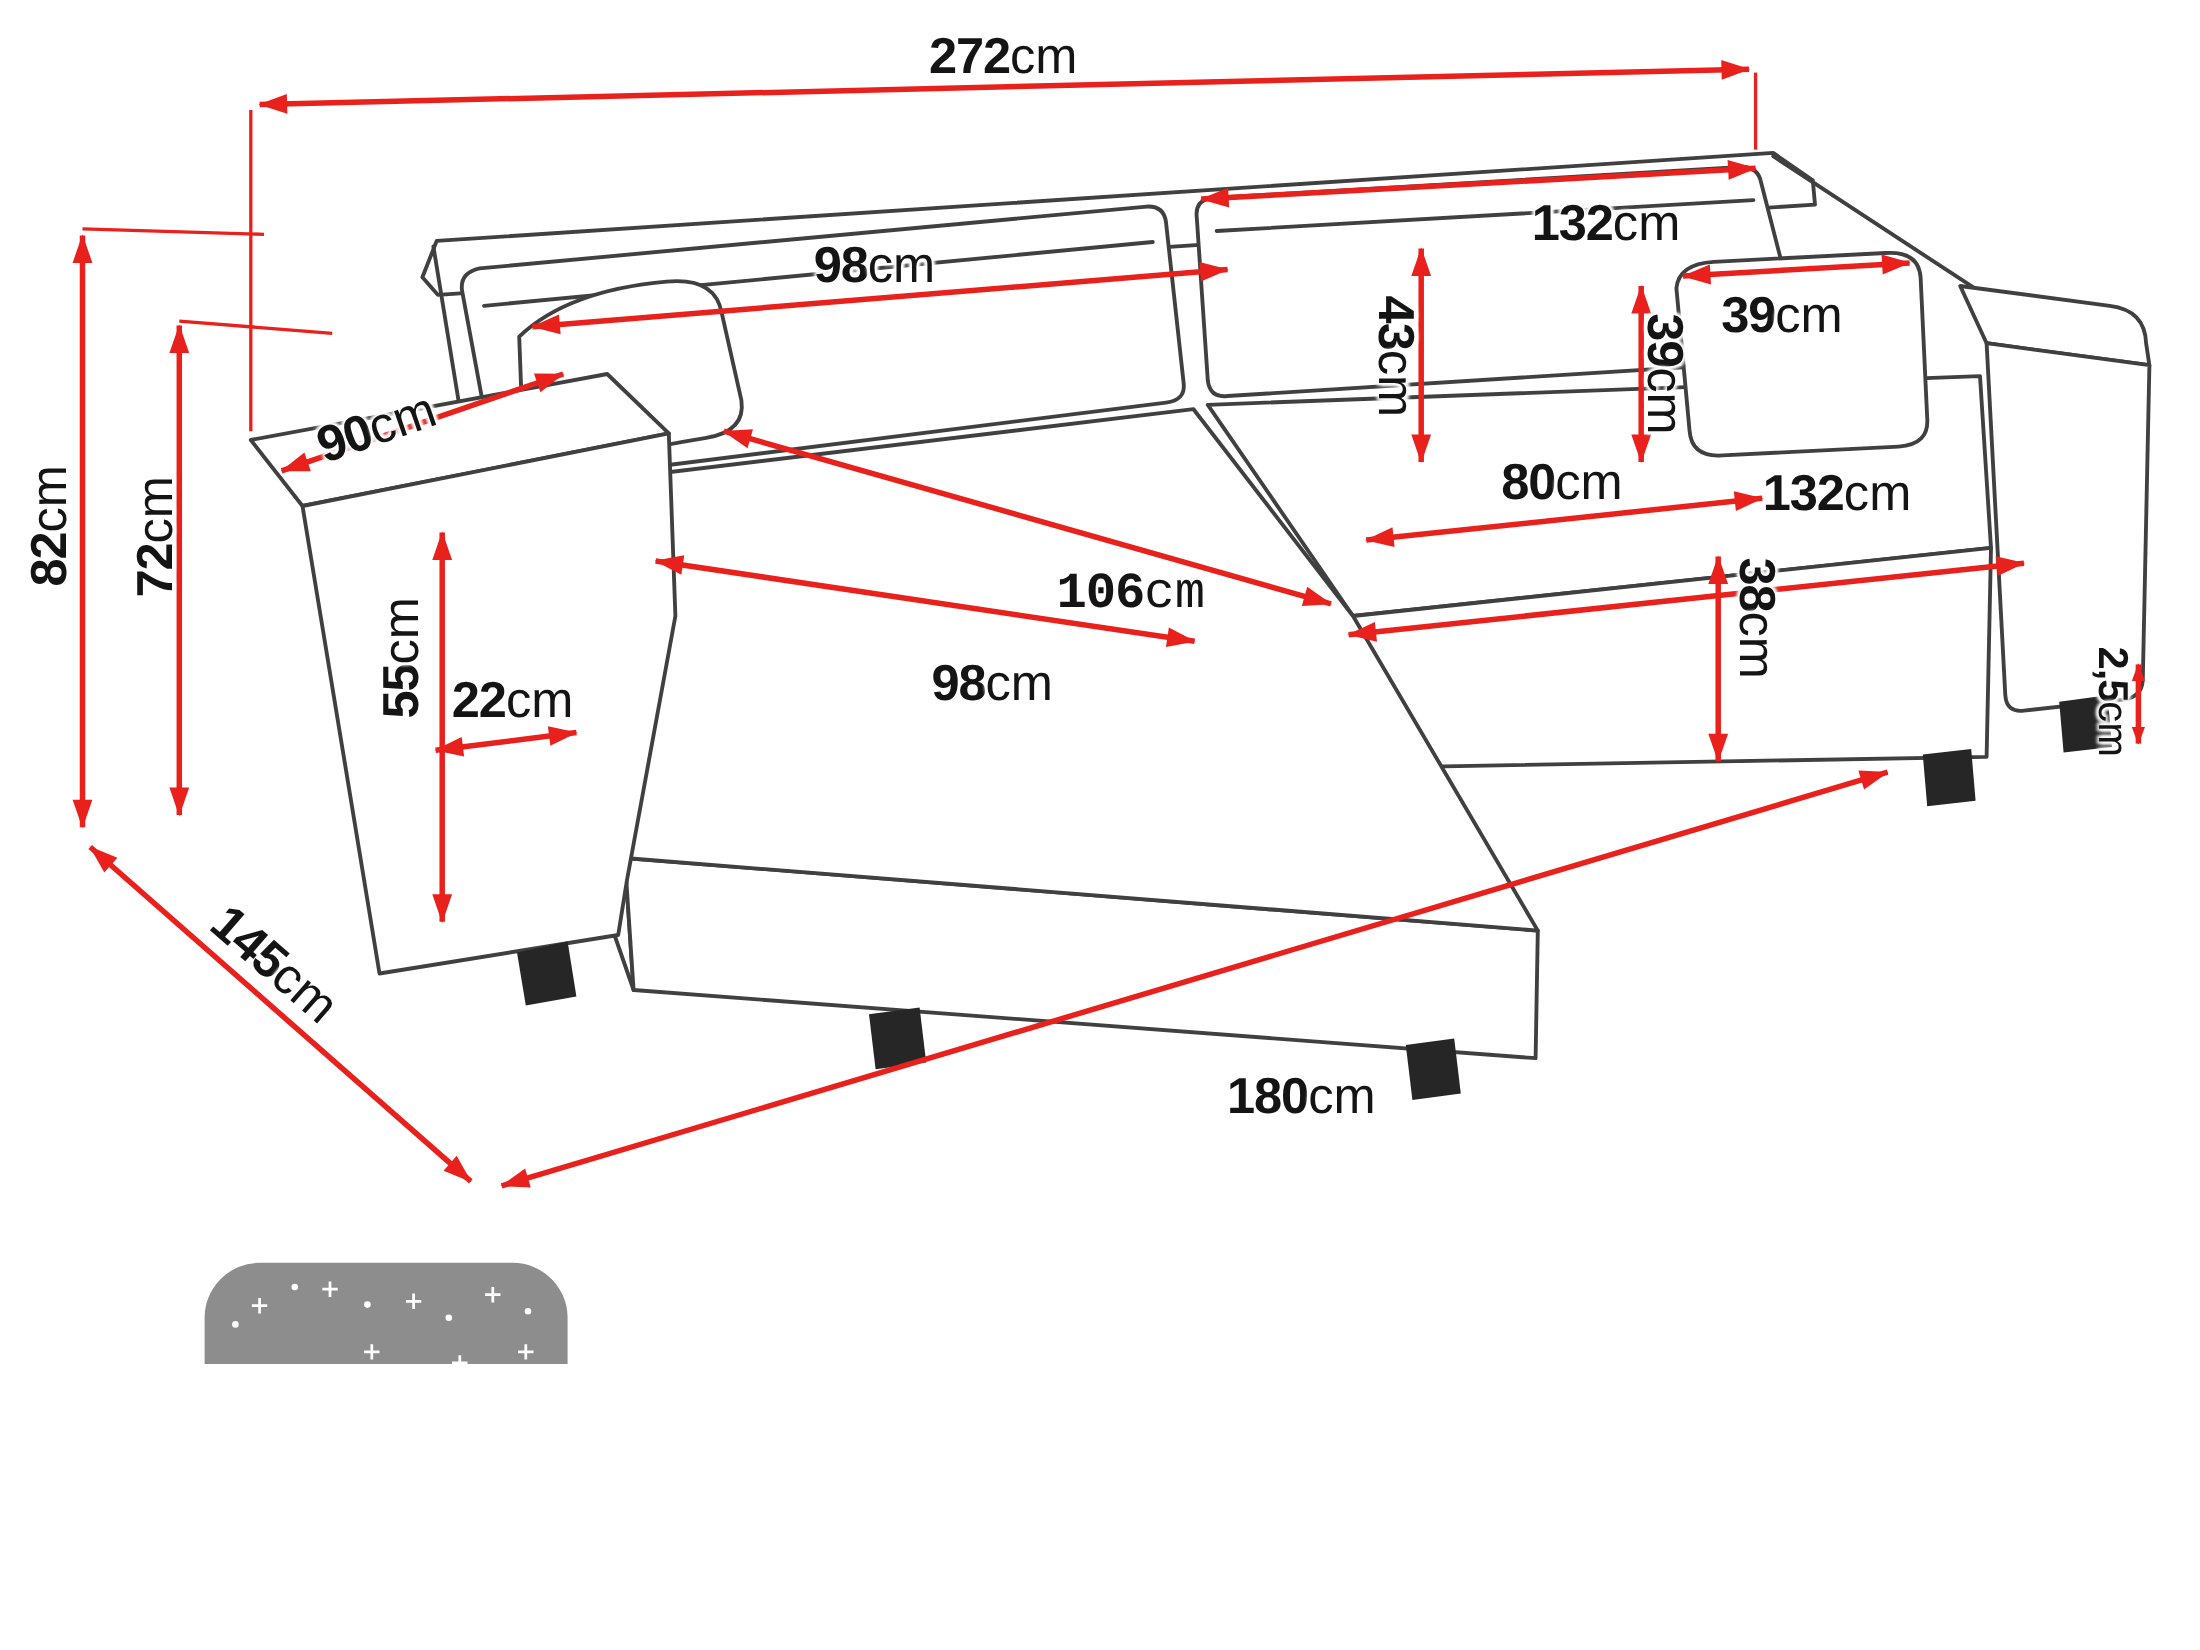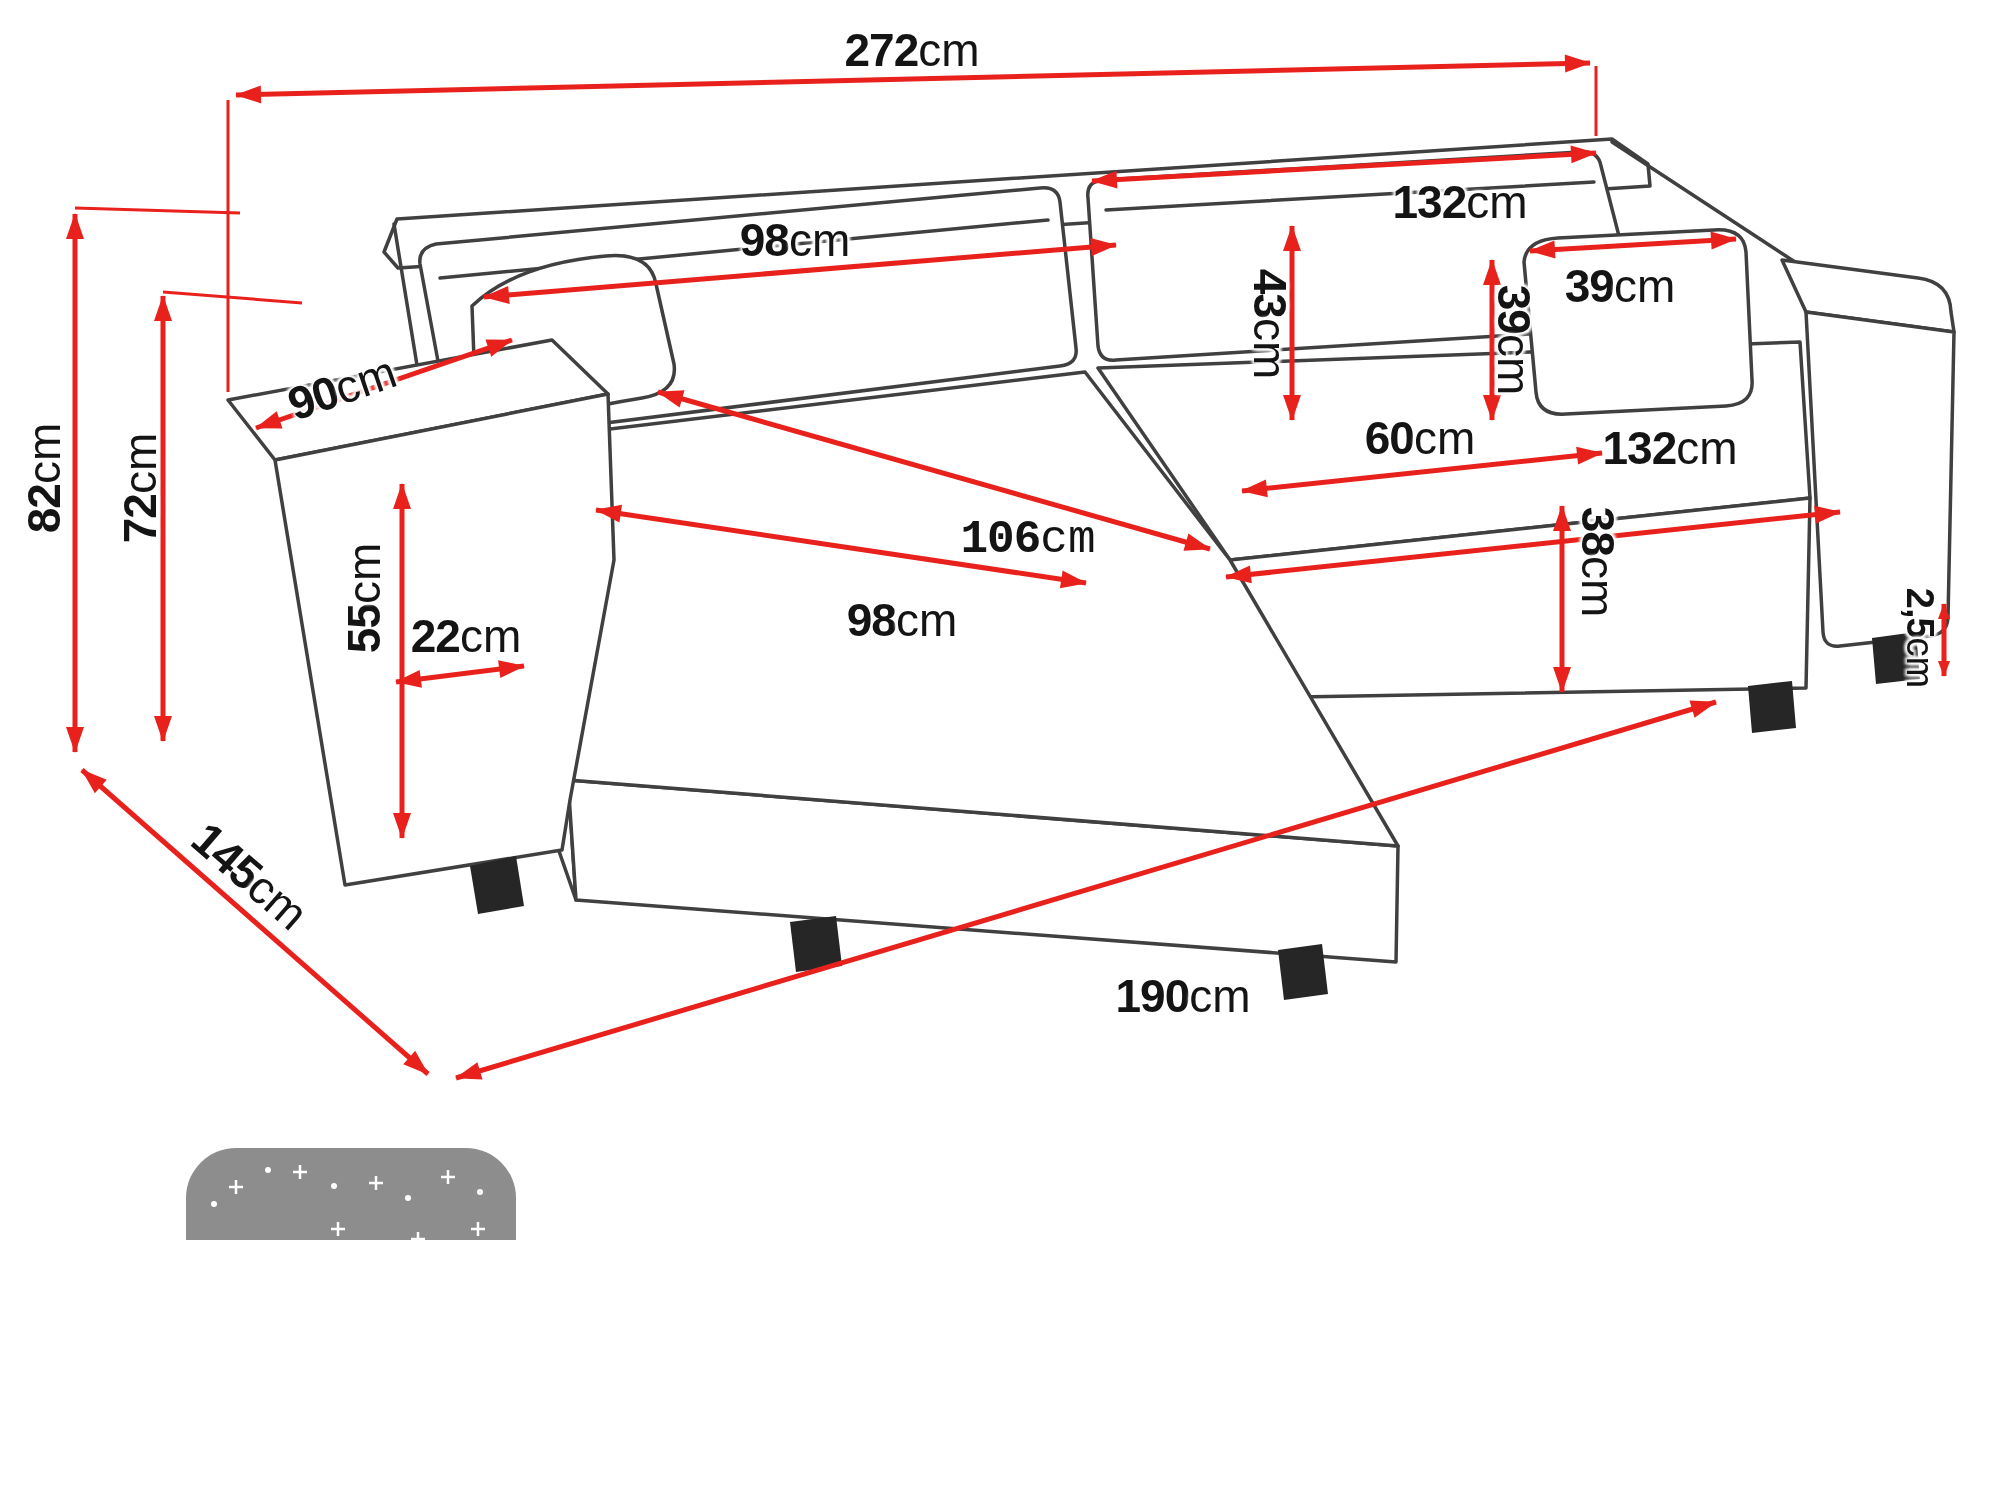--- a/index.html
+++ b/index.html
@@ -128,22 +128,22 @@
 <div class="dim" style="left:140px;top:488px;transform:translate(-50%,-50%) rotate(-90deg);"><span>72</span><span class="u">cm</span></div>
 <div class="dim" style="left:342px;top:388px;transform:translate(-50%,-50%) rotate(-19deg);"><span>90</span><span class="u">cm</span></div>
 <div class="dim" style="left:364px;top:598px;transform:translate(-50%,-50%) rotate(-90deg);"><span>55</span><span class="u">cm</span></div>
 <div class="dim" style="left:466px;top:636px;"><span>22</span><span class="u">cm</span></div>
 <div class="dim" style="left:250px;top:876px;transform:translate(-50%,-50%) rotate(41deg);"><span>145</span><span class="u">cm</span></div>
 <div class="dim" style="left:795px;top:240px;"><span>98</span><span class="u">cm</span></div>
 <div class="dim" style="left:1460px;top:202px;"><span>132</span><span class="u">cm</span></div>
 <div class="dim" style="left:1270px;top:324px;transform:translate(-50%,-50%) rotate(90deg);"><span>43</span><span class="u">cm</span></div>
 <div class="dim" style="left:1620px;top:286px;"><span>39</span><span class="u">cm</span></div>
 <div class="dim" style="left:1514px;top:340px;transform:translate(-50%,-50%) rotate(90deg);"><span>39</span><span class="u">cm</span></div>
-<div class="dim" style="left:1420px;top:438px;"><span>60</span><span class="u">cm</span></div>
+<div class="dim" style="left:1420px;top:438px;"><span>80</span><span class="u">cm</span></div>
 <div class="dim" style="left:1670px;top:448px;"><span>132</span><span class="u">cm</span></div>
 <div class="dim" style="left:1598px;top:562px;transform:translate(-50%,-50%) rotate(90deg);"><span>38</span><span class="u">cm</span></div>
 <div class="dim" style="left:1028px;top:540px;font-family:Liberation Mono, monospace;"><span>106</span><span class="u">cm</span></div>
 <div class="dim" style="left:902px;top:620px;"><span>98</span><span class="u">cm</span></div>
 <div class="dim" style="left:1920px;top:638px;font-size:38px;transform:translate(-50%,-50%) rotate(90deg);"><span>2,5</span><span class="u">cm</span></div>
-<div class="dim" style="left:1183px;top:996px;"><span>190</span><span class="u">cm</span></div>
+<div class="dim" style="left:1183px;top:996px;"><span>180</span><span class="u">cm</span></div>
 
 
 </div>
 
 </body></html>

